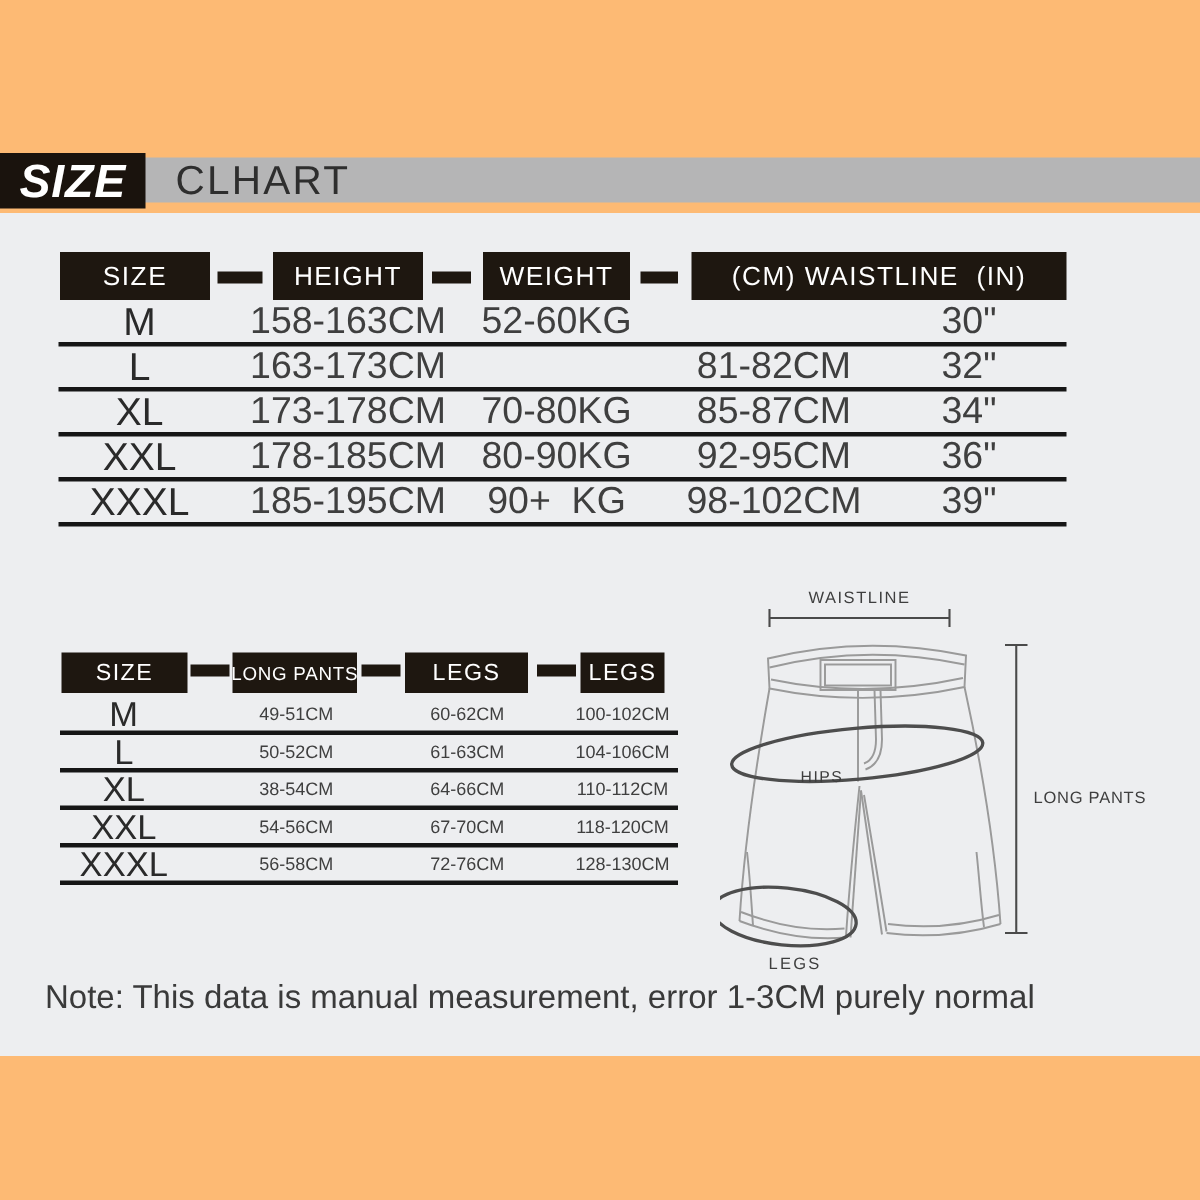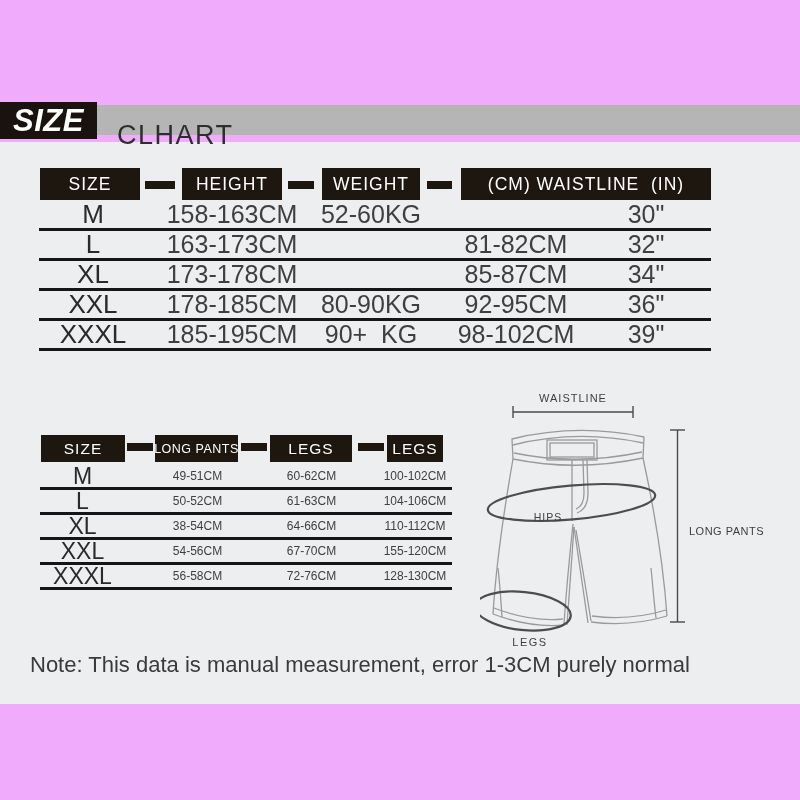--- a/index.html
+++ b/index.html
@@ -1,26 +1,26 @@
 <!DOCTYPE html>
 <html><head>
 <meta charset="utf-8">
 <style>
   * { margin:0; padding:0; box-sizing:border-box; }
   html,body { background:#ffffff; }
   body { font-family:"Liberation Sans", sans-serif; }
-  .page { position:relative; width:800px; height:800px; background:#f0abfc; overflow:hidden; }
+  .page { position:relative; width:800px; height:800px; background:#fdba74; overflow:hidden; }
 
   
   .header-bar { position:absolute; left:0; top:105px; width:800px; height:30px; background:#b5b5b6; }
   .logo-box { position:absolute; left:0; top:102px; width:97px; height:37px; background:#1a130d;
               color:#ffffff; display:flex; align-items:center; justify-content:center;
               font-style:italic; font-weight:bold; font-size:31px; letter-spacing:0.5px; z-index:2; }
   .header-title { position:absolute; left:117px; top:104px; height:32px; line-height:32px;
-                  font-size:27px; letter-spacing:1.5px; color:#2e2e2e; z-index:2;margin-top:15px; }
+                  font-size:27px; letter-spacing:1.5px; color:#2e2e2e; z-index:2; }
 
   
   .content-bg { position:absolute; left:0; top:142px; width:800px; height:562px; background:#edeef0; }
 
   
   .hbox { position:absolute; background:#1e1710; color:#ffffff; display:flex; align-items:center;
           justify-content:center; letter-spacing:1px; white-space:pre; }
   .dash { position:absolute; background:#1e1710; }
 
   .t1 .hbox { top:168px; height:32px; font-size:17.5px; }
@@ -98,20 +98,21 @@
     </div>
     <div class="t1-row">
       <div class="cell c-size">L</div>
       <div class="cell c-height">163-173CM</div>
       <div class="cell c-wcm">81-82CM</div>
       <div class="cell c-win">32"</div>
     </div>
     <div class="t1-row">
       <div class="cell c-size">XL</div>
       <div class="cell c-height">173-178CM</div>
+      <div class="cell c-weight">70-80KG</div>
       <div class="cell c-wcm">85-87CM</div>
       <div class="cell c-win">34"</div>
     </div>
     <div class="t1-row">
       <div class="cell c-size">XXL</div>
       <div class="cell c-height">178-185CM</div>
       <div class="cell c-weight">80-90KG</div>
       <div class="cell c-wcm">92-95CM</div>
       <div class="cell c-win">36"</div>
     </div>
@@ -150,21 +151,21 @@
     <div class="t2-row">
       <div class="cell c-size">XL</div>
       <div class="cell c-lp">38-54CM</div>
       <div class="cell c-legs">64-66CM</div>
       <div class="cell c-legs2">110-112CM</div>
     </div>
     <div class="t2-row">
       <div class="cell c-size">XXL</div>
       <div class="cell c-lp">54-56CM</div>
       <div class="cell c-legs">67-70CM</div>
-      <div class="cell c-legs2">155-120CM</div>
+      <div class="cell c-legs2">118-120CM</div>
     </div>
     <div class="t2-row">
       <div class="cell c-size">XXXL</div>
       <div class="cell c-lp">56-58CM</div>
       <div class="cell c-legs">72-76CM</div>
       <div class="cell c-legs2">128-130CM</div>
     </div>
   </div>
 
   <svg class="diagram" viewBox="0 0 310 270">

